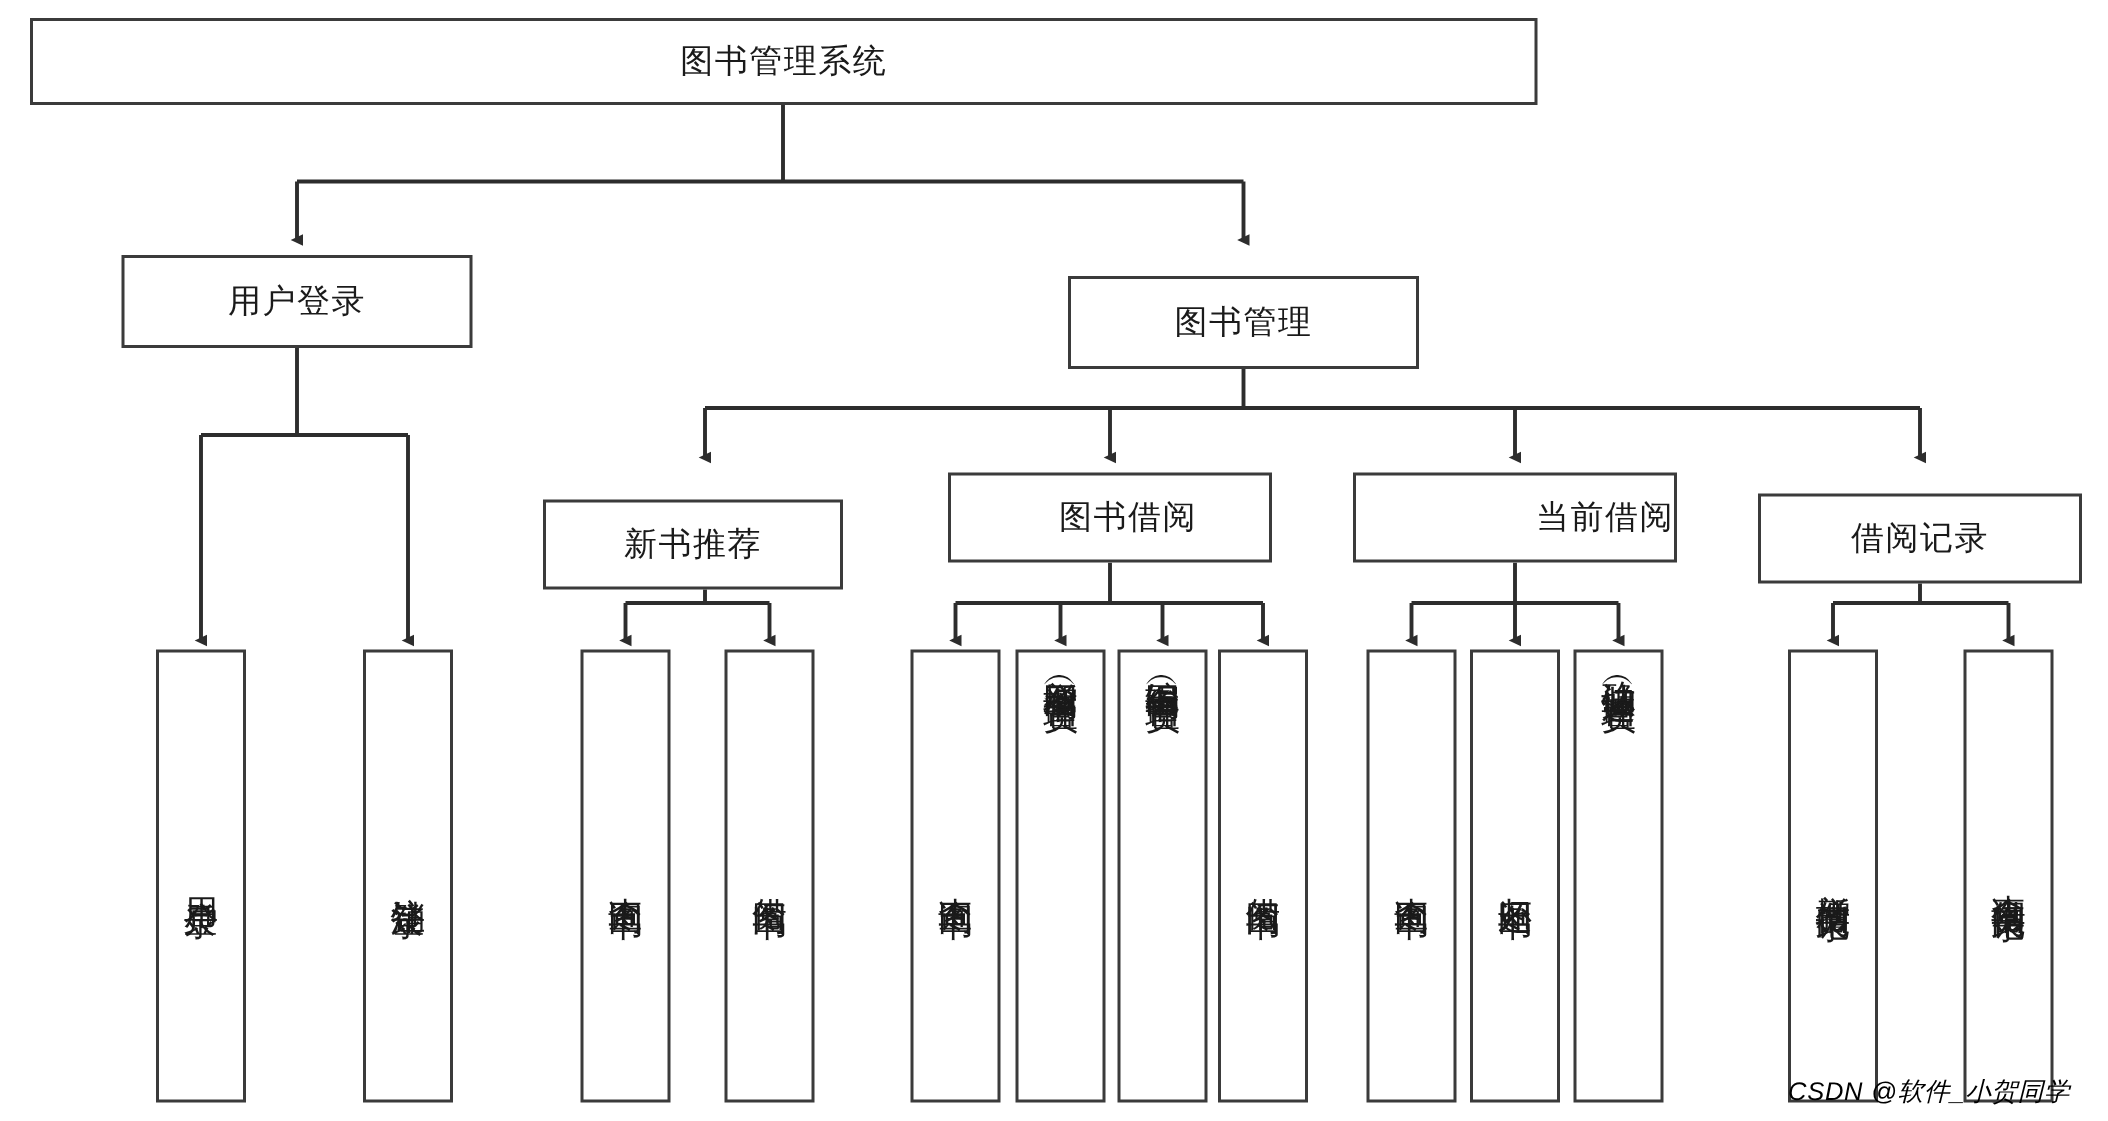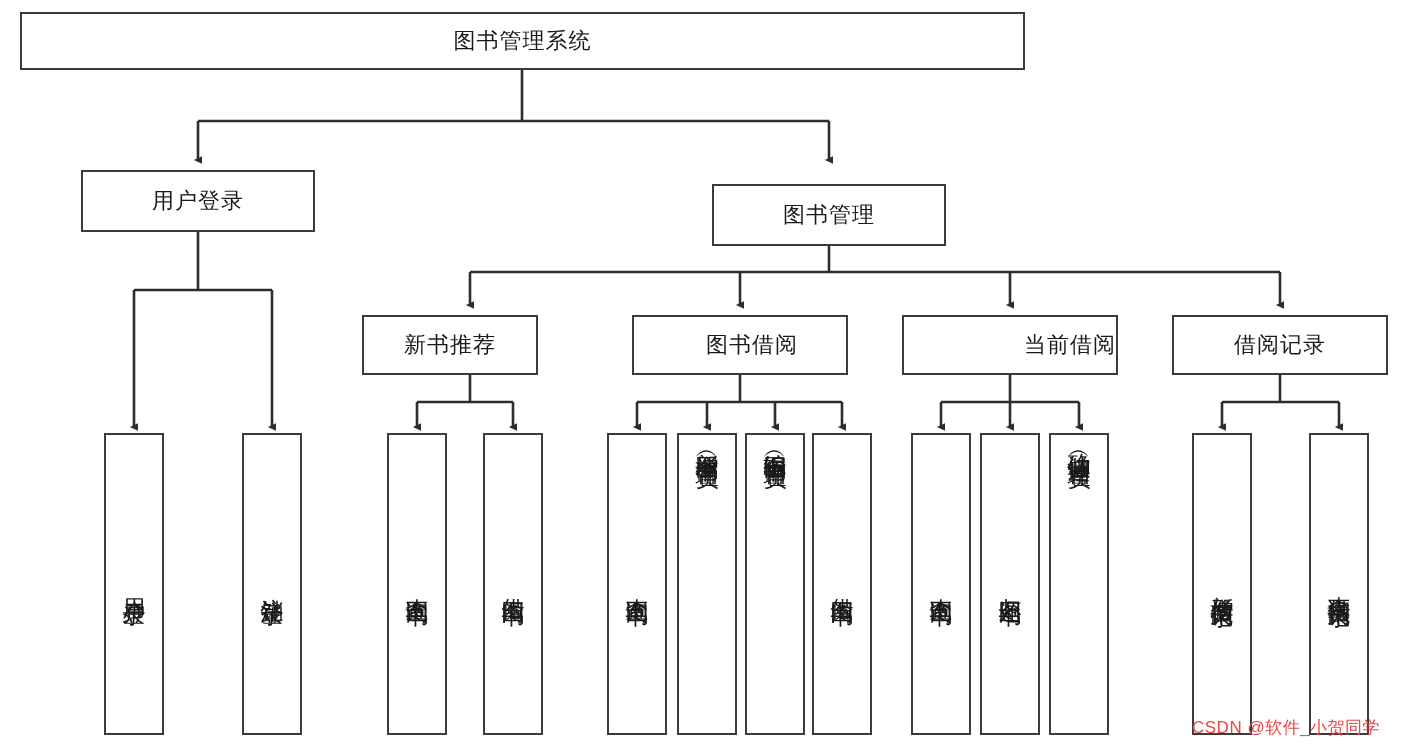--- a/index.html
+++ b/index.html
@@ -55,24 +55,25 @@
     line-height: 1.18;
     letter-spacing: 2px;
     white-space: nowrap;
   }
   .node-box.vertical.center-text {
     align-items: center;
   }
   .watermark {
     position: absolute;
     font-size: 17px;
-    color: #ef4444;
+    color: #000000;
     white-space: nowrap;
     letter-spacing: 0.5px;
     pointer-events: none;
+    font-style: italic;
   }
 </style>
 </head>
 <body>
 
 <div id="diagram-root">
 
   <svg id="diagram-canvas" viewBox="0 0 1405 747" xmlns="http://www.w3.org/2000/svg">
     <defs>
       <marker id="arrowhead" markerWidth="9" markerHeight="9" refX="4.2" refY="4.4" orient="auto" markerUnits="userSpaceOnUse">
@@ -128,30 +129,30 @@
     <span class="node-label">图书管理系统</span>
   </div>
 
   <div class="node-box horizontal" style="left:81px; top:170px; width:234px; height:62px;">
     <span class="node-label">用户登录</span>
   </div>
   <div class="node-box horizontal" style="left:712px; top:184px; width:234px; height:62px;">
     <span class="node-label">图书管理</span>
   </div>
 
-  <div class="node-box horizontal" style="left:362px; top:315px; width:176px; height:60px;">
+  <div class="node-box horizontal" style="left:362px; top:333px; width:200px; height:60px;">
     <span class="node-label">新书推荐</span>
   </div>
   <div class="node-box horizontal" style="left:632px; top:315px; width:216px; height:60px;padding-left:24px;">
     <span class="node-label">图书借阅</span>
   </div>
   <div class="node-box horizontal" style="left:902px; top:315px; width:216px; height:60px;justify-content:flex-end;">
     <span class="node-label">当前借阅</span>
   </div>
-  <div class="node-box horizontal" style="left:1172px; top:315px; width:216px; height:60px;text-align:right;">
+  <div class="node-box horizontal" style="left:1172px; top:329px; width:216px; height:60px;text-align:right;">
     <span class="node-label">借阅记录</span>
   </div>
 
   <div class="node-box vertical center-text" style="left:104px; top:433px; width:60px; height:302px;">
     <span class="node-label">用户登录</span>
   </div>
   <div class="node-box vertical center-text" style="left:242px; top:433px; width:60px; height:302px;">
     <span class="node-label">注销登录</span>
   </div>
 

